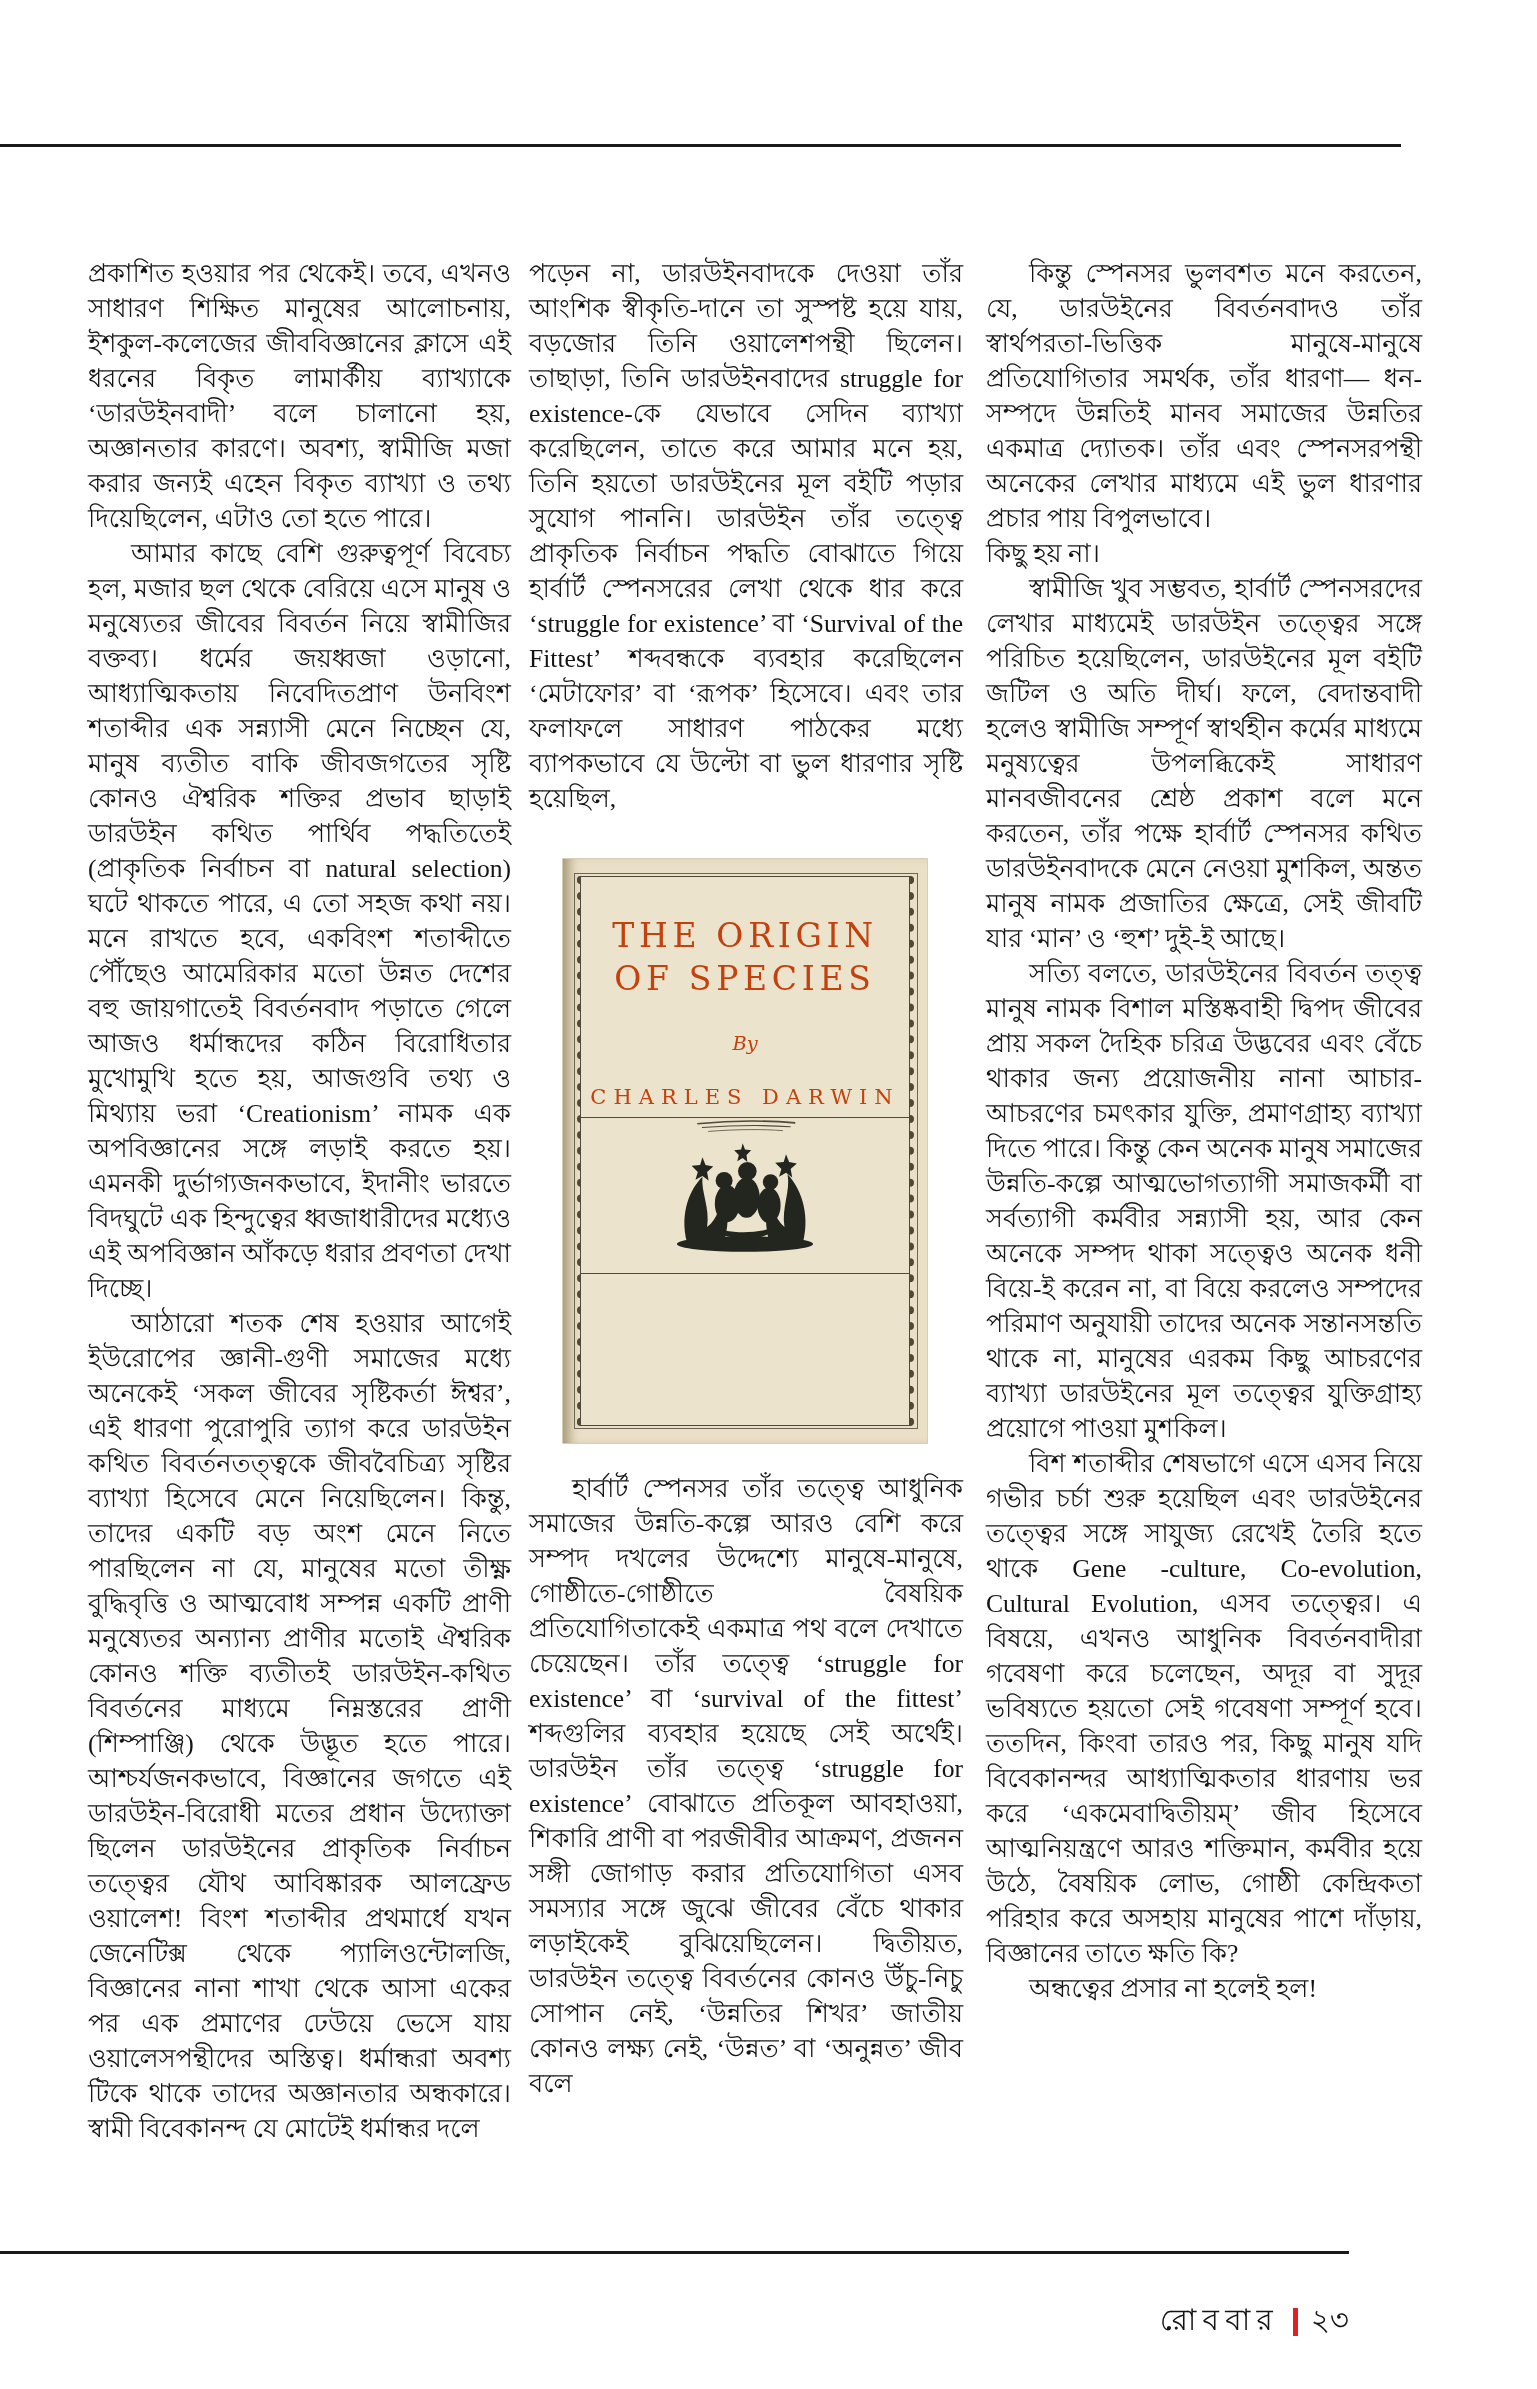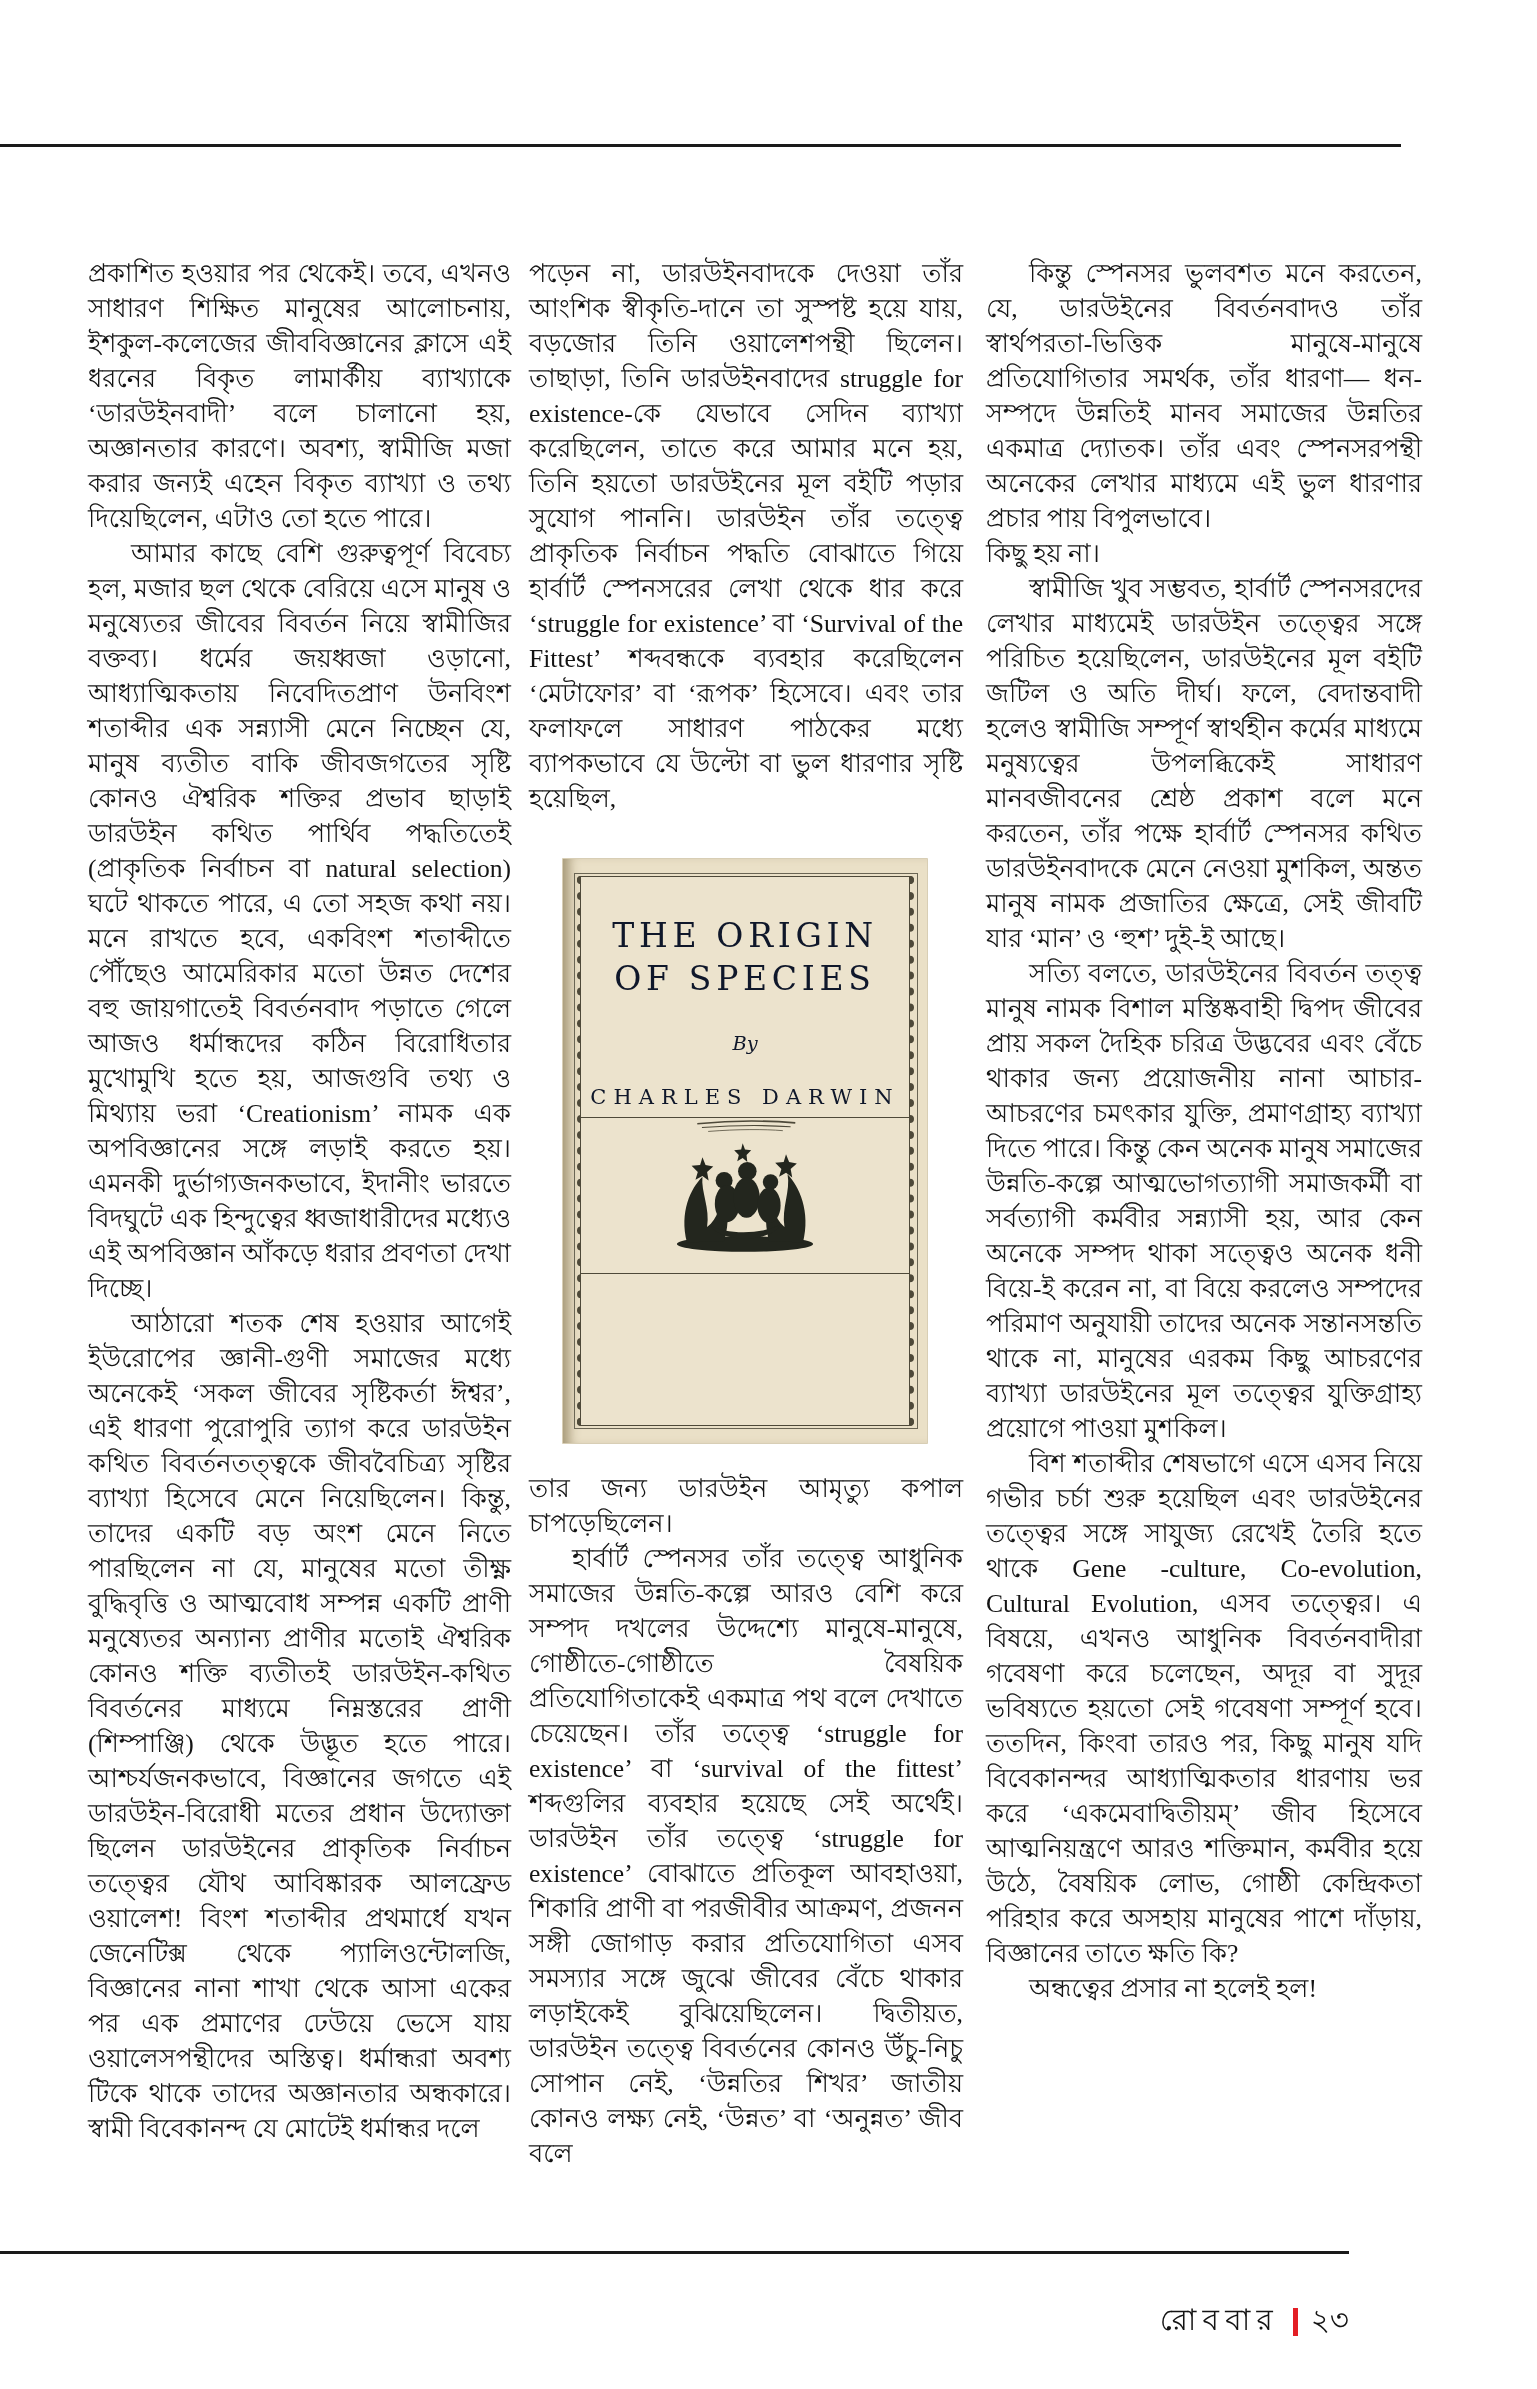--- a/index.html
+++ b/index.html
@@ -43,21 +43,21 @@
   .cover-chain {
     position:absolute; inset:2.3px;
     border:8.5px dotted #4e4939;
   }
   .cover-inner {
     position:absolute; inset:17px;
     border:1.6px solid #4e4939;
     background:#ece3cd;
     display:flex; flex-direction:column;
     font-family:"DejaVu Serif","Liberation Serif",serif;
-    color:#0f172a;
+    color:#c2410c;
   }
   .cover-top {
     height:240px; border-bottom:1.6px solid #4e4939;
     text-align:center;
   }
   .cover-title {
     margin:37px 0 0 0;
     font-size:33px; line-height:43px; font-weight:normal;
     letter-spacing:4.7px;
   }
@@ -132,21 +132,20 @@
               <path d="M70 118 C90 130,140 130,162 116 C150 140,85 142,70 118 Z"></path>
               <path d="M60 30 l4 10 l10 2 l-8 7 l2 11 l-8 -6 l-9 5 l3 -10 l-8 -8 l11 -1 Z"></path>
               <path d="M168 26 l4 10 l10 2 l-8 7 l2 11 l-8 -6 l-9 5 l3 -10 l-8 -8 l11 -1 Z"></path>
               <path d="M112 12 l3 8 l8 1 l-6 6 l1 9 l-6 -5 l-7 4 l2 -8 l-6 -6 l9 -1 Z"></path>
             </g>
           </svg>
         </div>
       </div>
     </div>
 
-    <p class="para">তার জন্য ডারউইন আমৃত্যু কপাল চাপড়েছিলেন।</p>
     <p class="para indent">হার্বার্ট স্পেনসর তাঁর তত্ত্বে আধুনিক সমাজের উন্নতি-কল্পে আরও বেশি করে সম্পদ দখলের উদ্দেশ্যে মানুষে-মানুষে, গোষ্ঠীতে-গোষ্ঠীতে বৈষয়িক প্রতিযোগিতাকেই একমাত্র পথ বলে দেখাতে চেয়েছেন। তাঁর তত্ত্বে ‘struggle for existence’ বা ‘survival of the fittest’ শব্দগুলির ব্যবহার হয়েছে সেই অর্থেই। ডারউইন তাঁর তত্ত্বে ‘struggle for existence’ বোঝাতে প্রতিকূল আবহাওয়া, শিকারি প্রাণী বা পরজীবীর আক্রমণ, প্রজনন সঙ্গী জোগাড় করার প্রতিযোগিতা এসব সমস্যার সঙ্গে জুঝে জীবের বেঁচে থাকার লড়াইকেই বুঝিয়েছিলেন। দ্বিতীয়ত, ডারউইন তত্ত্বে বিবর্তনের কোনও উঁচু-নিচু সোপান নেই, ‘উন্নতির শিখর’ জাতীয় কোনও লক্ষ্য নেই, ‘উন্নত’ বা ‘অনুন্নত’ জীব বলে</p>
   </div>
 
   <div class="col col-3">
     <p class="para indent">কিন্তু স্পেনসর ভুলবশত মনে করতেন, যে, ডারউইনের বিবর্তনবাদও তাঁর স্বার্থপরতা-ভিত্তিক মানুষে-মানুষে প্রতিযোগিতার সমর্থক, তাঁর ধারণা— ধন-সম্পদে উন্নতিই মানব সমাজের উন্নতির একমাত্র দ্যোতক। তাঁর এবং স্পেনসরপন্থী অনেকের লেখার মাধ্যমে এই ভুল ধারণার প্রচার পায় বিপুলভাবে।</p>
     <p class="para">কিছু হয় না।</p>
     <p class="para indent">স্বামীজি খুব সম্ভবত, হার্বার্ট স্পেনসরদের লেখার মাধ্যমেই ডারউইন তত্ত্বের সঙ্গে পরিচিত হয়েছিলেন, ডারউইনের মূল বইটি জটিল ও অতি দীর্ঘ। ফলে, বেদান্তবাদী হলেও স্বামীজি সম্পূর্ণ স্বার্থহীন কর্মের মাধ্যমে মনুষ্যত্বের উপলব্ধিকেই সাধারণ মানবজীবনের শ্রেষ্ঠ প্রকাশ বলে মনে করতেন, তাঁর পক্ষে হার্বার্ট স্পেনসর কথিত ডারউইনবাদকে মেনে নেওয়া মুশকিল, অন্তত মানুষ নামক প্রজাতির ক্ষেত্রে, সেই জীবটি যার ‘মান’ ও ‘হুশ’ দুই-ই আছে।</p>
     <p class="para indent">সত্যি বলতে, ডারউইনের বিবর্তন তত্ত্ব মানুষ নামক বিশাল মস্তিষ্কবাহী দ্বিপদ জীবের প্রায় সকল দৈহিক চরিত্র উদ্ভবের এবং বেঁচে থাকার জন্য প্রয়োজনীয় নানা আচার-আচরণের চমৎকার যুক্তি, প্রমাণগ্রাহ্য ব্যাখ্যা দিতে পারে। কিন্তু কেন অনেক মানুষ সমাজের উন্নতি-কল্পে আত্মভোগত্যাগী সমাজকর্মী বা সর্বত্যাগী কর্মবীর সন্ন্যাসী হয়, আর কেন অনেকে সম্পদ থাকা সত্ত্বেও অনেক ধনী বিয়ে-ই করেন না, বা বিয়ে করলেও সম্পদের পরিমাণ অনুযায়ী তাদের অনেক সন্তানসন্ততি থাকে না, মানুষের এরকম কিছু আচরণের ব্যাখ্যা ডারউইনের মূল তত্ত্বের যুক্তিগ্রাহ্য প্রয়োগে পাওয়া মুশকিল।</p>
     <p class="para indent">বিশ শতাব্দীর শেষভাগে এসে এসব নিয়ে গভীর চর্চা শুরু হয়েছিল এবং ডারউইনের তত্ত্বের সঙ্গে সাযুজ্য রেখেই তৈরি হতে থাকে Gene -culture, Co-evolution, Cultural Evolution, এসব তত্ত্বের। এ বিষয়ে, এখনও আধুনিক বিবর্তনবাদীরা গবেষণা করে চলেছেন, অদূর বা সুদূর ভবিষ্যতে হয়তো সেই গবেষণা সম্পূর্ণ হবে। ততদিন, কিংবা তারও পর, কিছু মানুষ যদি বিবেকানন্দর আধ্যাত্মিকতার ধারণায় ভর করে ‘একমেবাদ্বিতীয়ম্‌’ জীব হিসেবে আত্মনিয়ন্ত্রণে আরও শক্তিমান, কর্মবীর হয়ে উঠে, বৈষয়িক লোভ, গোষ্ঠী কেন্দ্রিকতা পরিহার করে অসহায় মানুষের পাশে দাঁড়ায়, বিজ্ঞানের তাতে ক্ষতি কি?</p>
     <p class="para indent">অন্ধত্বের প্রসার না হলেই হল!</p>

